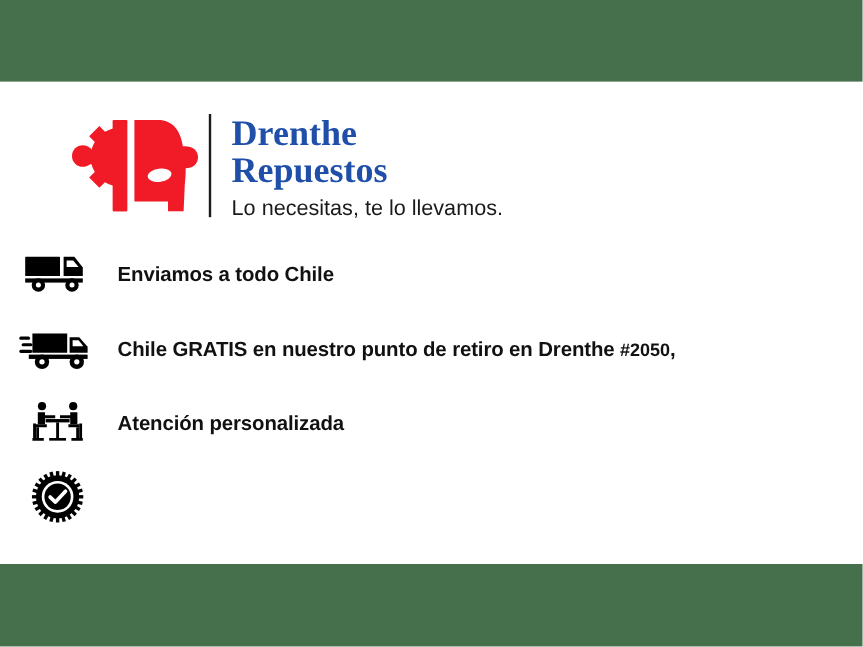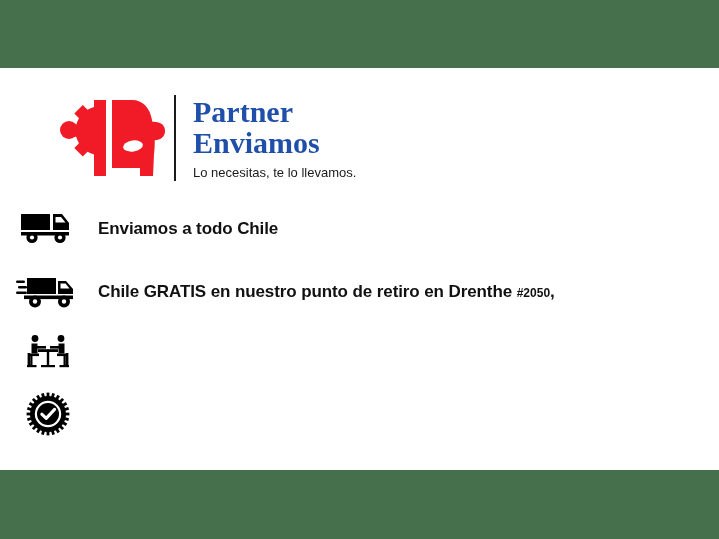--- a/index.html
+++ b/index.html
@@ -66,21 +66,21 @@
     color: #1F4FA8;
     font-size: 30px;
     line-height: 31px;
     letter-spacing: 0px;
     white-space: nowrap;
   }
   .brand-tagline {
     font-family: "Liberation Sans", sans-serif;
     font-weight: normal;
     color: #1a1a1a;
-    font-size: 13px;
+    font-size: 18px;
     line-height: 16px;
     margin-top: 7px;
     white-space: nowrap;
   }
 
   
   .features {
     position: absolute;
     left: 0;
     top: 138px;
@@ -105,21 +105,21 @@
     flex: 1 1 auto;
     margin-left: 16px;
     font-family: "Liberation Sans", sans-serif;
     font-weight: bold;
     color: #111111;
     font-size: 17px;
     line-height: 23px;
     letter-spacing: -0.1px;
   }
   .feature-text .small-num {
-    font-size: 12px;
+    font-size: 15px;
     letter-spacing: 0px;
   }
   .row-truck       { margin-bottom: 20px; align-items: center; }
   .row-pickup      { margin-bottom: 16px; }
   .row-attention   { margin-bottom: 18px; }
   .row-warranty    { margin-bottom: 0; }
 </style>
 </head>
 <body>
 
@@ -145,22 +145,22 @@
         <g fill="#F01B26">
           <path d="M56 6 H76 C87 6 94 14 96 26 L98 36 C99 42 99 52 98 60 L97 82 H84 V74 H56 Z"></path>
           <path d="M95 28 C104 27 109 31 109 37 C109 43 104 47 96 46 Z"></path>
           <ellipse cx="77" cy="52" rx="10" ry="5.5" fill="#ffffff" transform="rotate(-8 77 52)"></ellipse>
         </g>
       </svg>
 
       <div class="logo-divider"></div>
 
       <div class="logo-text">
-        <div class="brand-line">Partner</div>
-        <div class="brand-line">Enviamos</div>
+        <div class="brand-line">Drenthe</div>
+        <div class="brand-line">Repuestos</div>
         <div class="brand-tagline">Lo necesitas, te lo llevamos.</div>
       </div>
     </div>
 
     <div class="features">
 
       <div class="feature-row row-truck">
         <div class="feature-icon">
           <svg width="56" height="32" viewBox="0 0 56 32">
             <g fill="#000000">
@@ -222,20 +222,23 @@
               <path d="M32 19.5 h9 v2.6 h-9 z"></path>
               <path d="M38.5 22 h2.3 v10 h-2.3 z"></path>
               <path d="M41 19 h2.4 v13 h-2.4 z"></path>
               <path d="M34.5 31 h9.5 v2.2 h-9.5 z"></path>
 
               <rect x="13" y="15.2" width="20" height="2.8"></rect>
               <rect x="21.8" y="18" width="2.4" height="13"></rect>
               <rect x="16" y="31" width="14" height="2.2"></rect>
             </g>
           </svg>
+        </div>
+        <div class="feature-text">
+          <span>Atención personalizada</span>
         </div>
       </div>
 
       <div class="feature-row row-warranty">
         <div class="feature-icon">
           <svg width="44" height="44" viewBox="0 0 44 44">
             <g fill="#000000">
 
               <g id="seal">
                 <circle cx="22" cy="22" r="18"></circle>

